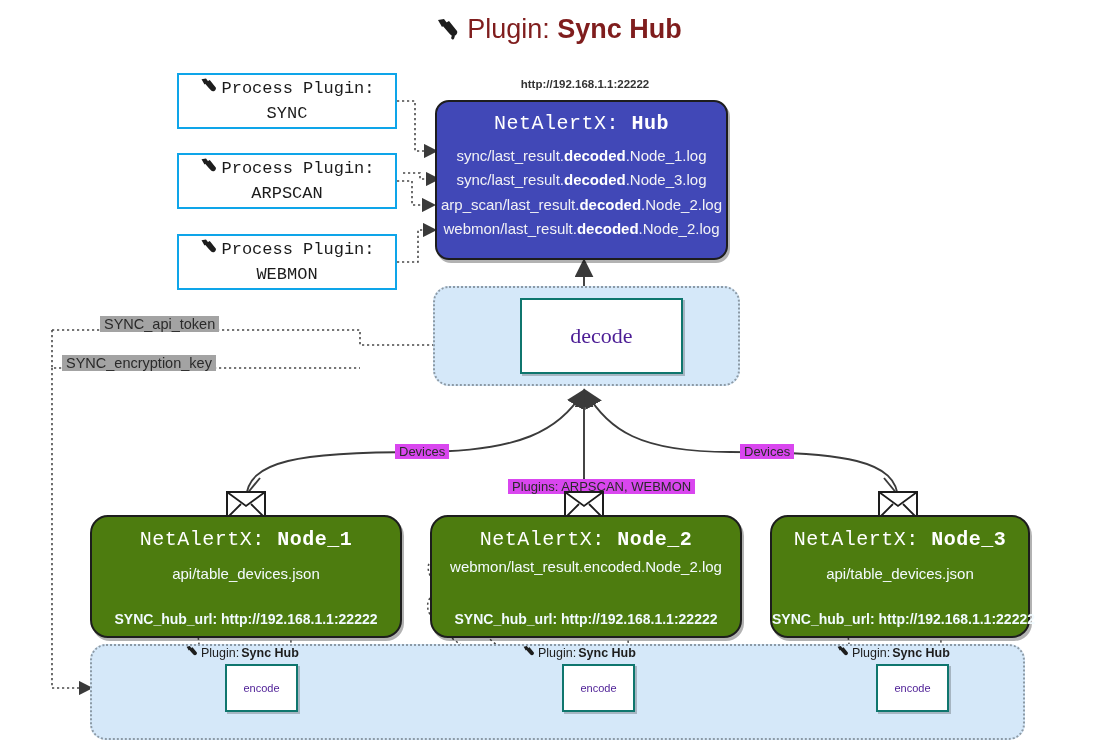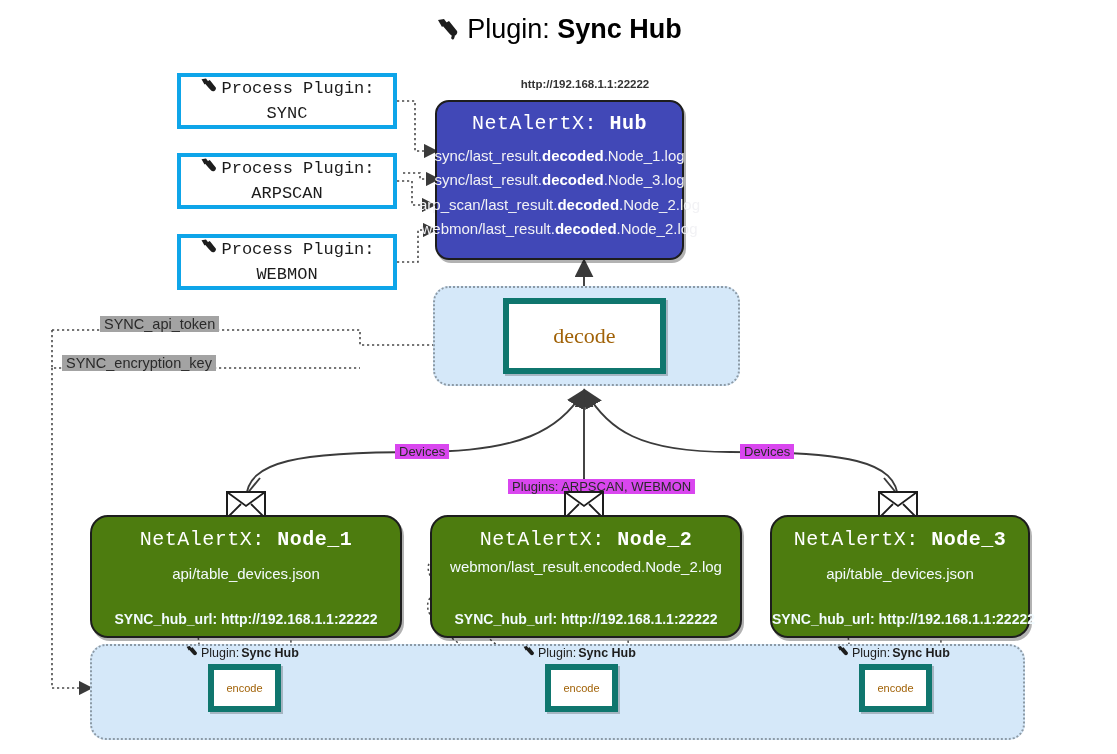--- a/index.html
+++ b/index.html
@@ -4,26 +4,26 @@
 <style>
   html,body{margin:0;padding:0;background:#ffffff;}
   body{width:1117px;height:754px;overflow:hidden;
        font-family:"Liberation Sans",sans-serif;color:#1a1a1a;}
   #stage{position:relative;width:1117px;height:754px;}
   #wires{position:absolute;left:0;top:0;width:1117px;height:754px;pointer-events:none;}
 
   .abs{position:absolute;box-sizing:border-box;}
 
   
-  #title{left:0;top:14px;width:1117px;text-align:center;font-size:27px;color:#000000;}
+  #title{left:0;top:14px;width:1117px;text-align:center;font-size:27px;color:#7f1d1d;}
   #title .plug{display:inline-block;vertical-align:-3px;margin-right:6px;}
   #title .t-bold{font-weight:bold;}
 
   
-  .procbox{background:#fff;border:4px solid #0ea5e9;
+  .procbox{background:#fff;border:2px solid #0ea5e9;
            font-family:"Liberation Mono","DejaVu Sans Mono",monospace;
            font-size:17px;color:#1b1b1b;line-height:1.35;
            display:flex;flex-direction:column;align-items:center;justify-content:center;}
   .procbox .row1{display:flex;align-items:center;gap:2px;white-space:nowrap;}
   .procbox .row2{text-align:center;}
 
   
   #hub{background:#4148b7;border:2px solid #1d1d1d;border-radius:14px;
        box-shadow:2px 3px 0 rgba(0,0,0,.30);color:#fff;
        display:flex;flex-direction:column;align-items:center;padding-top:10px;}
@@ -31,24 +31,24 @@
                   font-size:20px;letter-spacing:.5px;margin-bottom:9px;}
   #hub .hub-title b{font-weight:bold;}
   #hub .logline{font-size:15px;line-height:1.62;color:#f2f2f5;white-space:nowrap;}
   #hub .logline b{font-weight:bold;color:#ffffff;}
   #huburl{font-size:11.5px;font-weight:bold;color:#333;text-align:center;}
 
   
   .pane{background:#d5e8f9;border:2px dotted #8c9aa6;border-radius:16px;}
 
   
-  .procWhite{background:#fff;border:6px solid #0f766e;
+  .procWhite{background:#fff;border:2px solid #0f766e;
              box-shadow:2px 2px 0 rgba(0,0,0,.22);
              display:flex;align-items:center;justify-content:center;
-             font-family:"Liberation Serif",serif;color:#a16207;}
+             font-family:"Liberation Serif",serif;color:#4c1d95;margin-left:17px;}
   #decode{font-size:22px;}
   .encode{font-size:11px;font-family:"Liberation Sans",sans-serif;}
 
   .enclabel{font-size:12.5px;color:#1d1d1d;white-space:nowrap;display:flex;align-items:center;gap:2px;}
   .enclabel b{font-weight:bold;}
 
   
   .node{background:#4d7c0f;border:2px solid #1d1d1d;border-radius:18px;
         box-shadow:2px 3px 0 rgba(0,0,0,.30);color:#fff;
         display:flex;flex-direction:column;align-items:center;}
@@ -176,21 +176,21 @@
         </g>
           </svg>
       </span>
       <span>Process Plugin:</span>
     </div>
     <div class="row2">WEBMON</div>
   </div>
 
   <div class="abs" id="huburl" style="left:440px;top:78px;width:290px;">http://192.168.1.1:22222</div>
 
-  <div class="abs" id="hub" style="left:435px;top:100px;width:249px;height:160px;">
+  <div class="abs" id="hub" style="left:435px;top:100px;width:293px;height:160px;">
     <div class="hub-title">
       <span>NetAlertX:</span>
       <b>Hub</b>
     </div>
     <div class="logline">
       <span>sync/last_result.</span><b>decoded</b><span>.Node_1.log</span>
     </div>
     <div class="logline">
       <span>sync/last_result.</span><b>decoded</b><span>.Node_3.log</span>
     </div>

